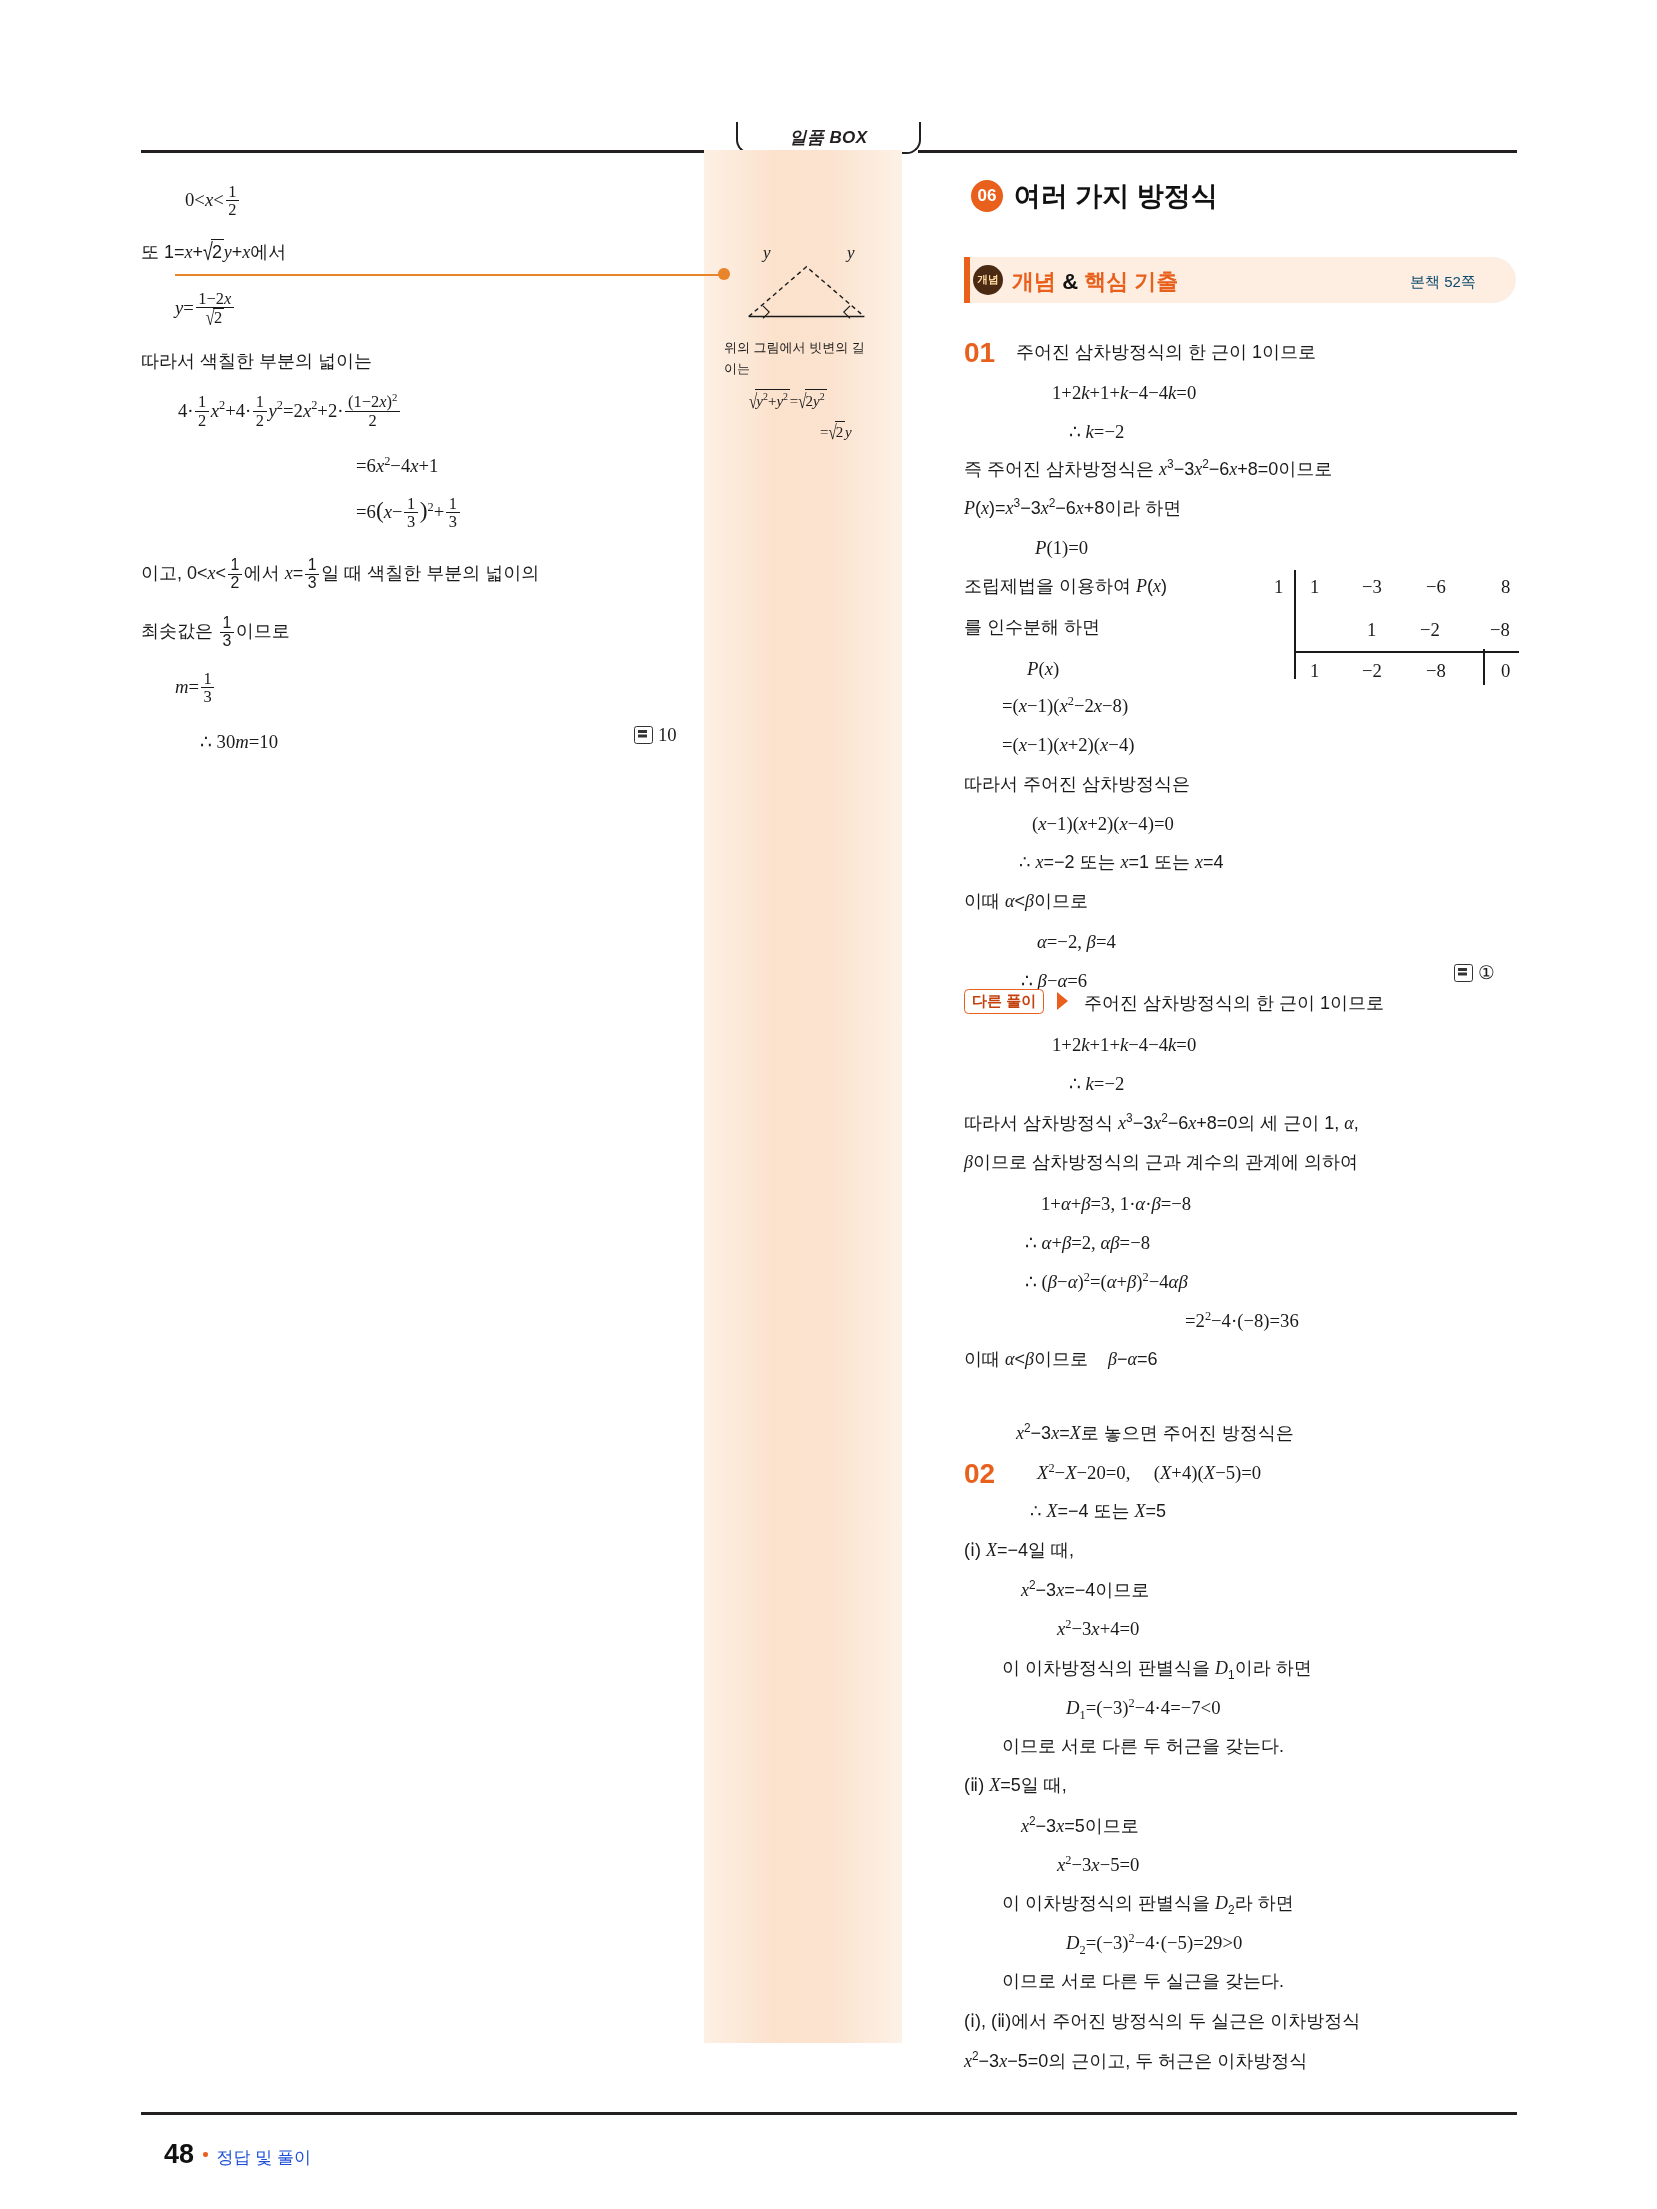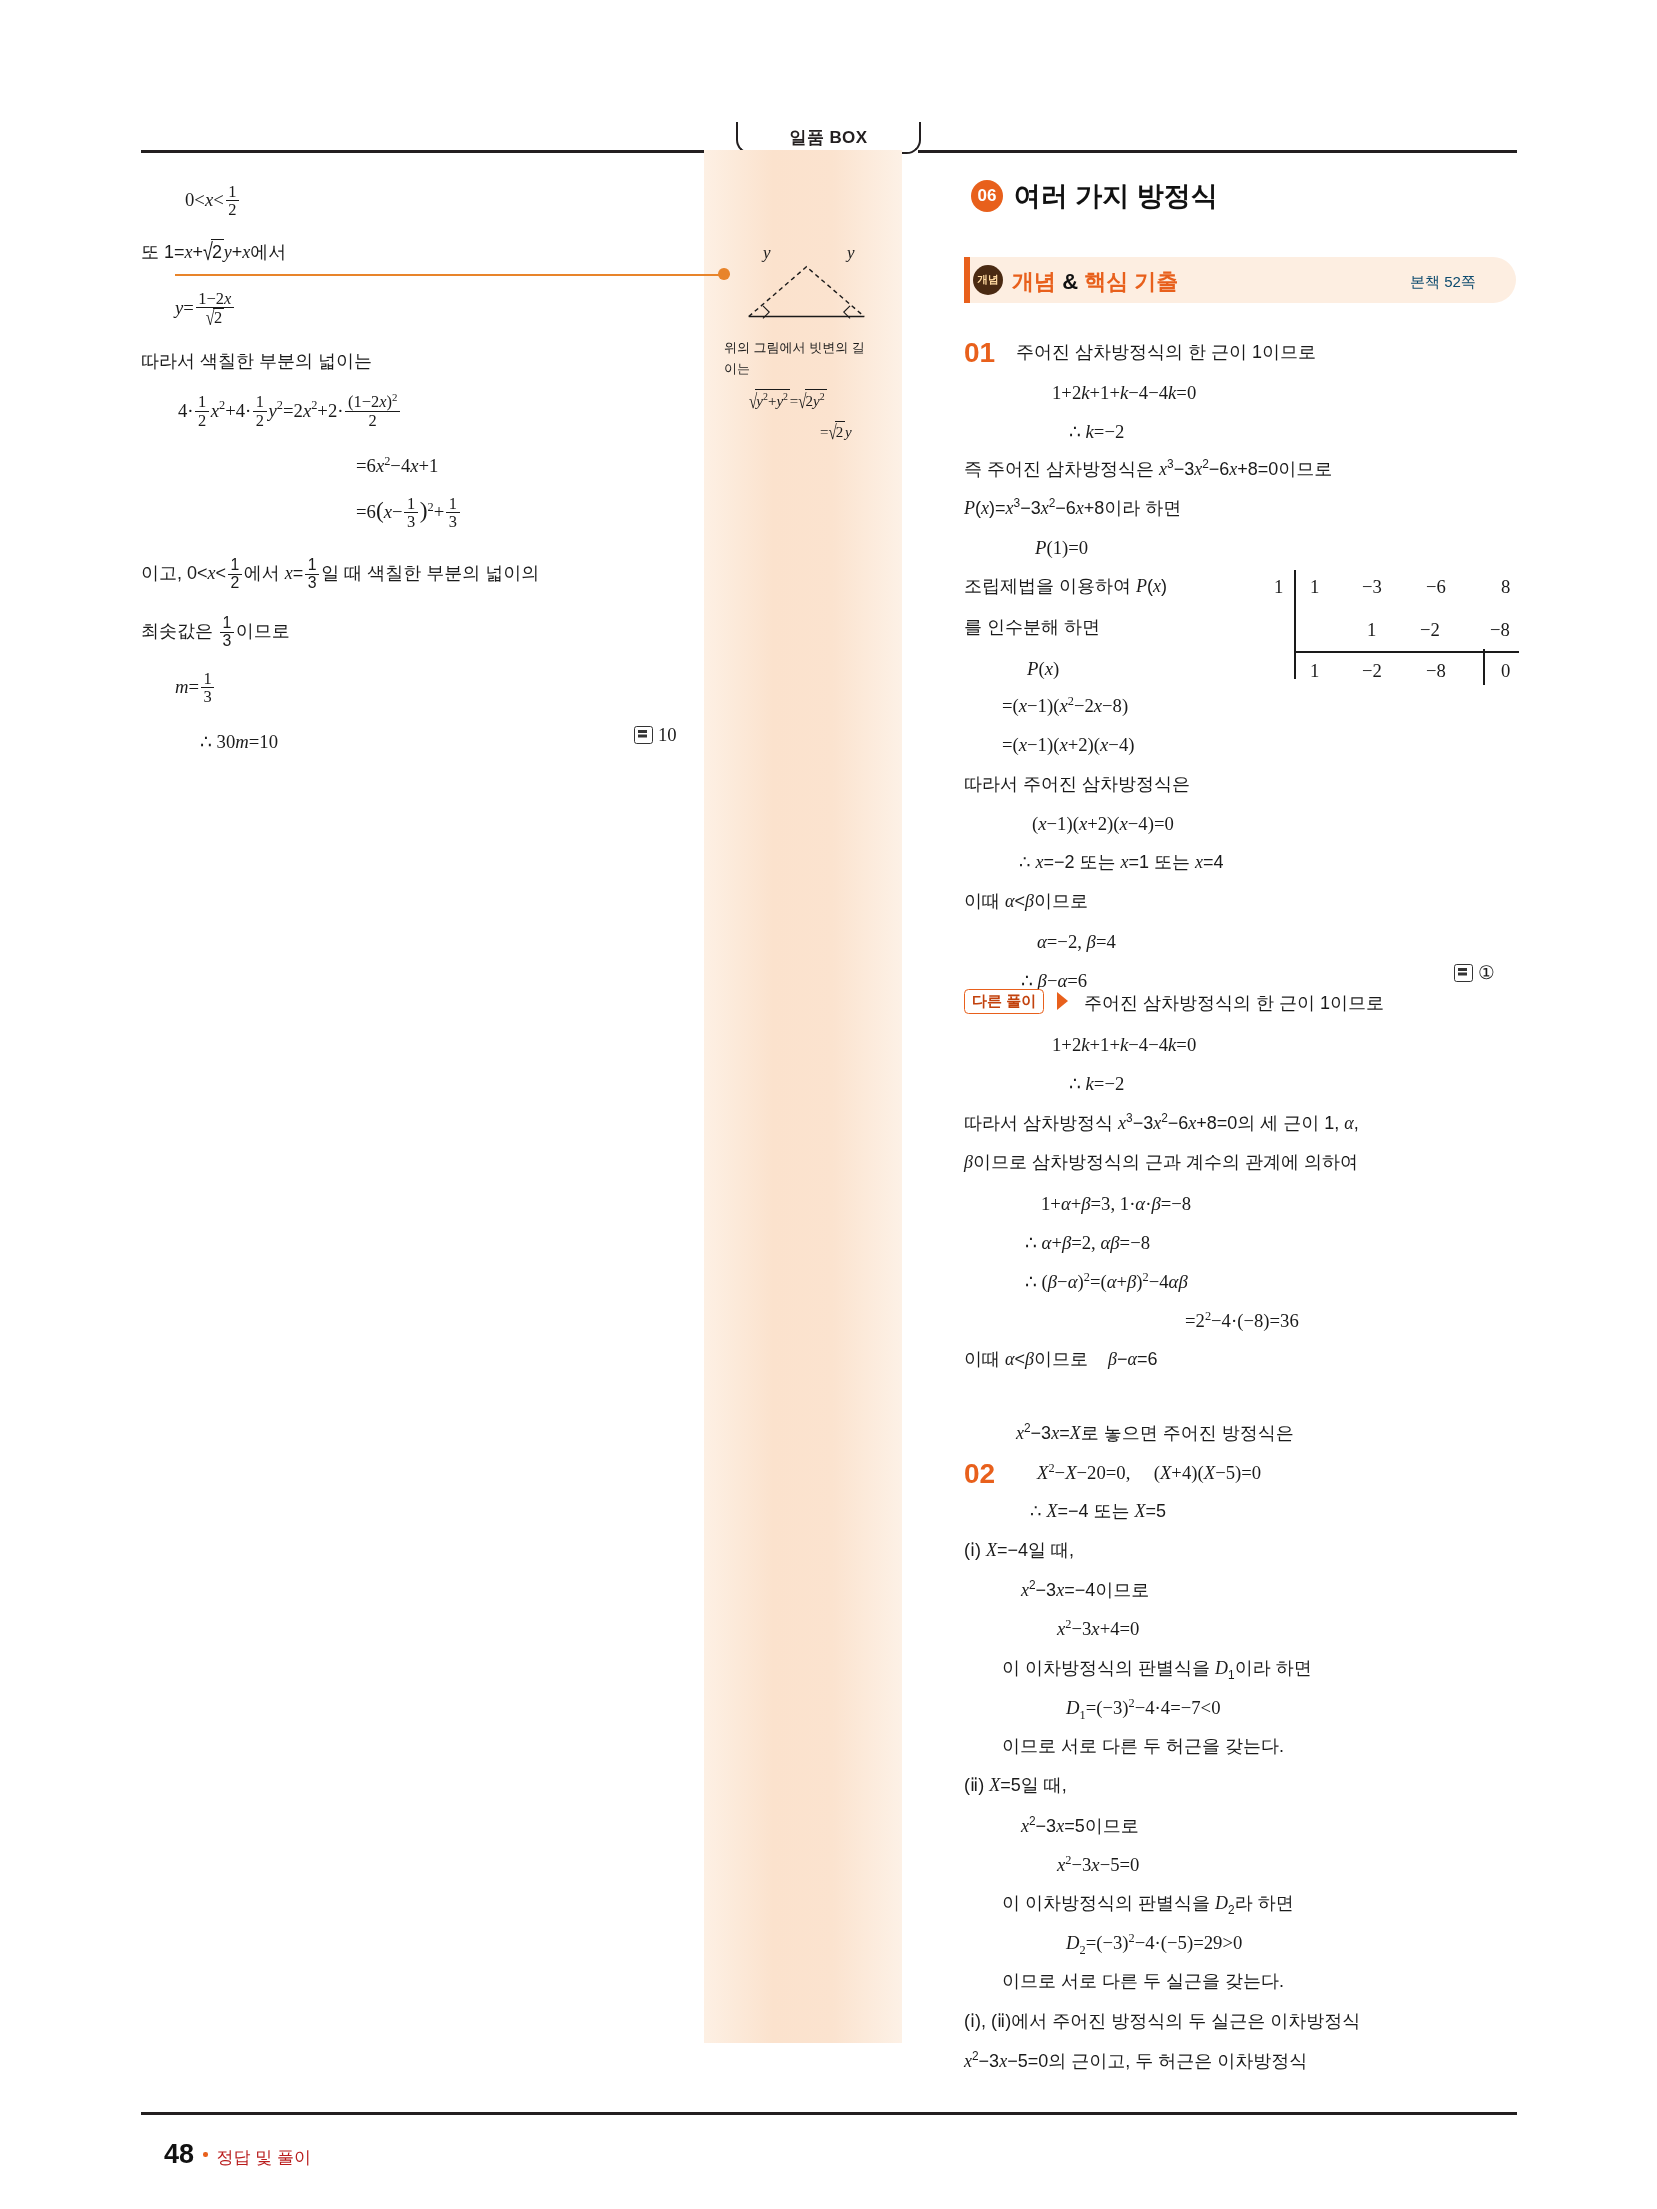--- a/index.html
+++ b/index.html
@@ -48,20 +48,21 @@
     align-items: center;
     justify-content: center;
   }
   .box-tab .lbl {
     font-family: "Liberation Sans", sans-serif;
     font-weight: bold;
     font-size: 17px;
     letter-spacing: 0.4px;
     color: #231f20;
     white-space: nowrap;
+    font-style: italic;
   }
 
   
   .tint-col {
     position: absolute;
     left: 704px; top: 150px;
     width: 198px; height: 1893px;
     background: linear-gradient(to right, #fdf0e4 0%, #fbe2cd 35%, #fbe3cf 65%, #fdf1e6 100%);
   }
 
@@ -273,21 +274,21 @@
     color: #111;
     margin-left: 23px;
   }
   .folio .dot {
     width: 4.5px; height: 4.5px; background: #e8601c; border-radius: 50%;
     position: relative; top: -6.2px;
   }
   .folio .lab {
     font-family: "Liberation Sans", sans-serif;
     font-size: 17px;
-    color: #b91c1c;
+    color: #1d4ed8;
   }
 </style>
 </head>
 <body>
 
 <div class="page">
 
   <div class="rule-top-left"></div>
   <div class="rule-top-right"></div>
   <div class="box-tab">

